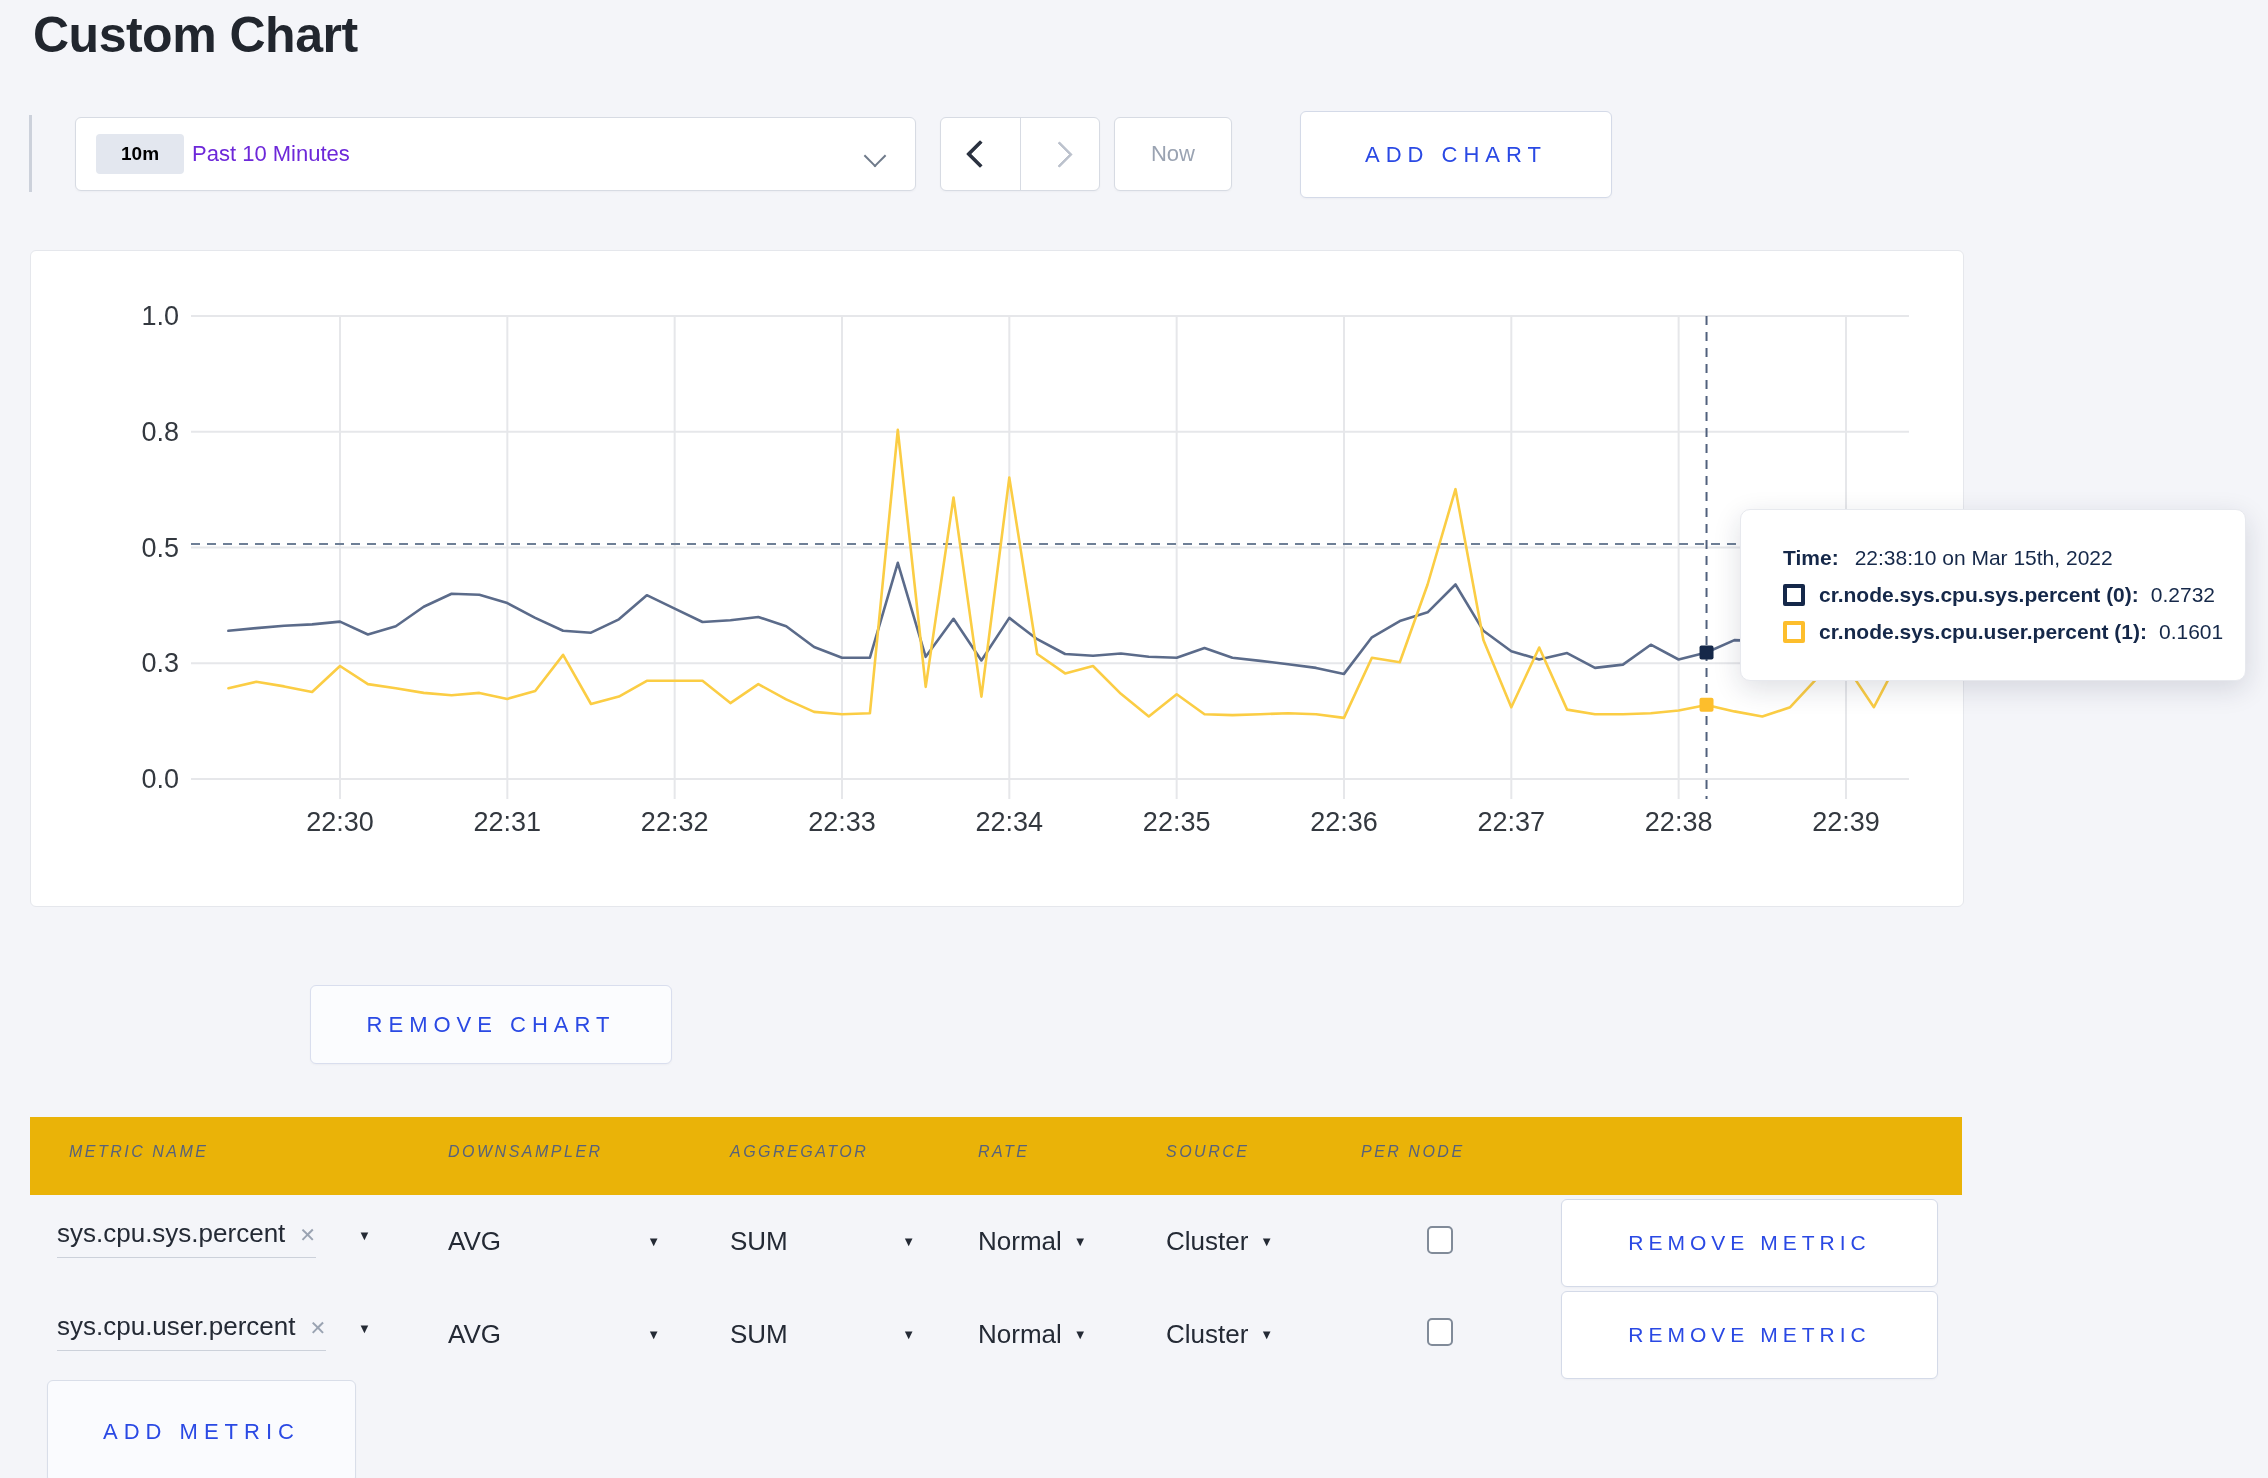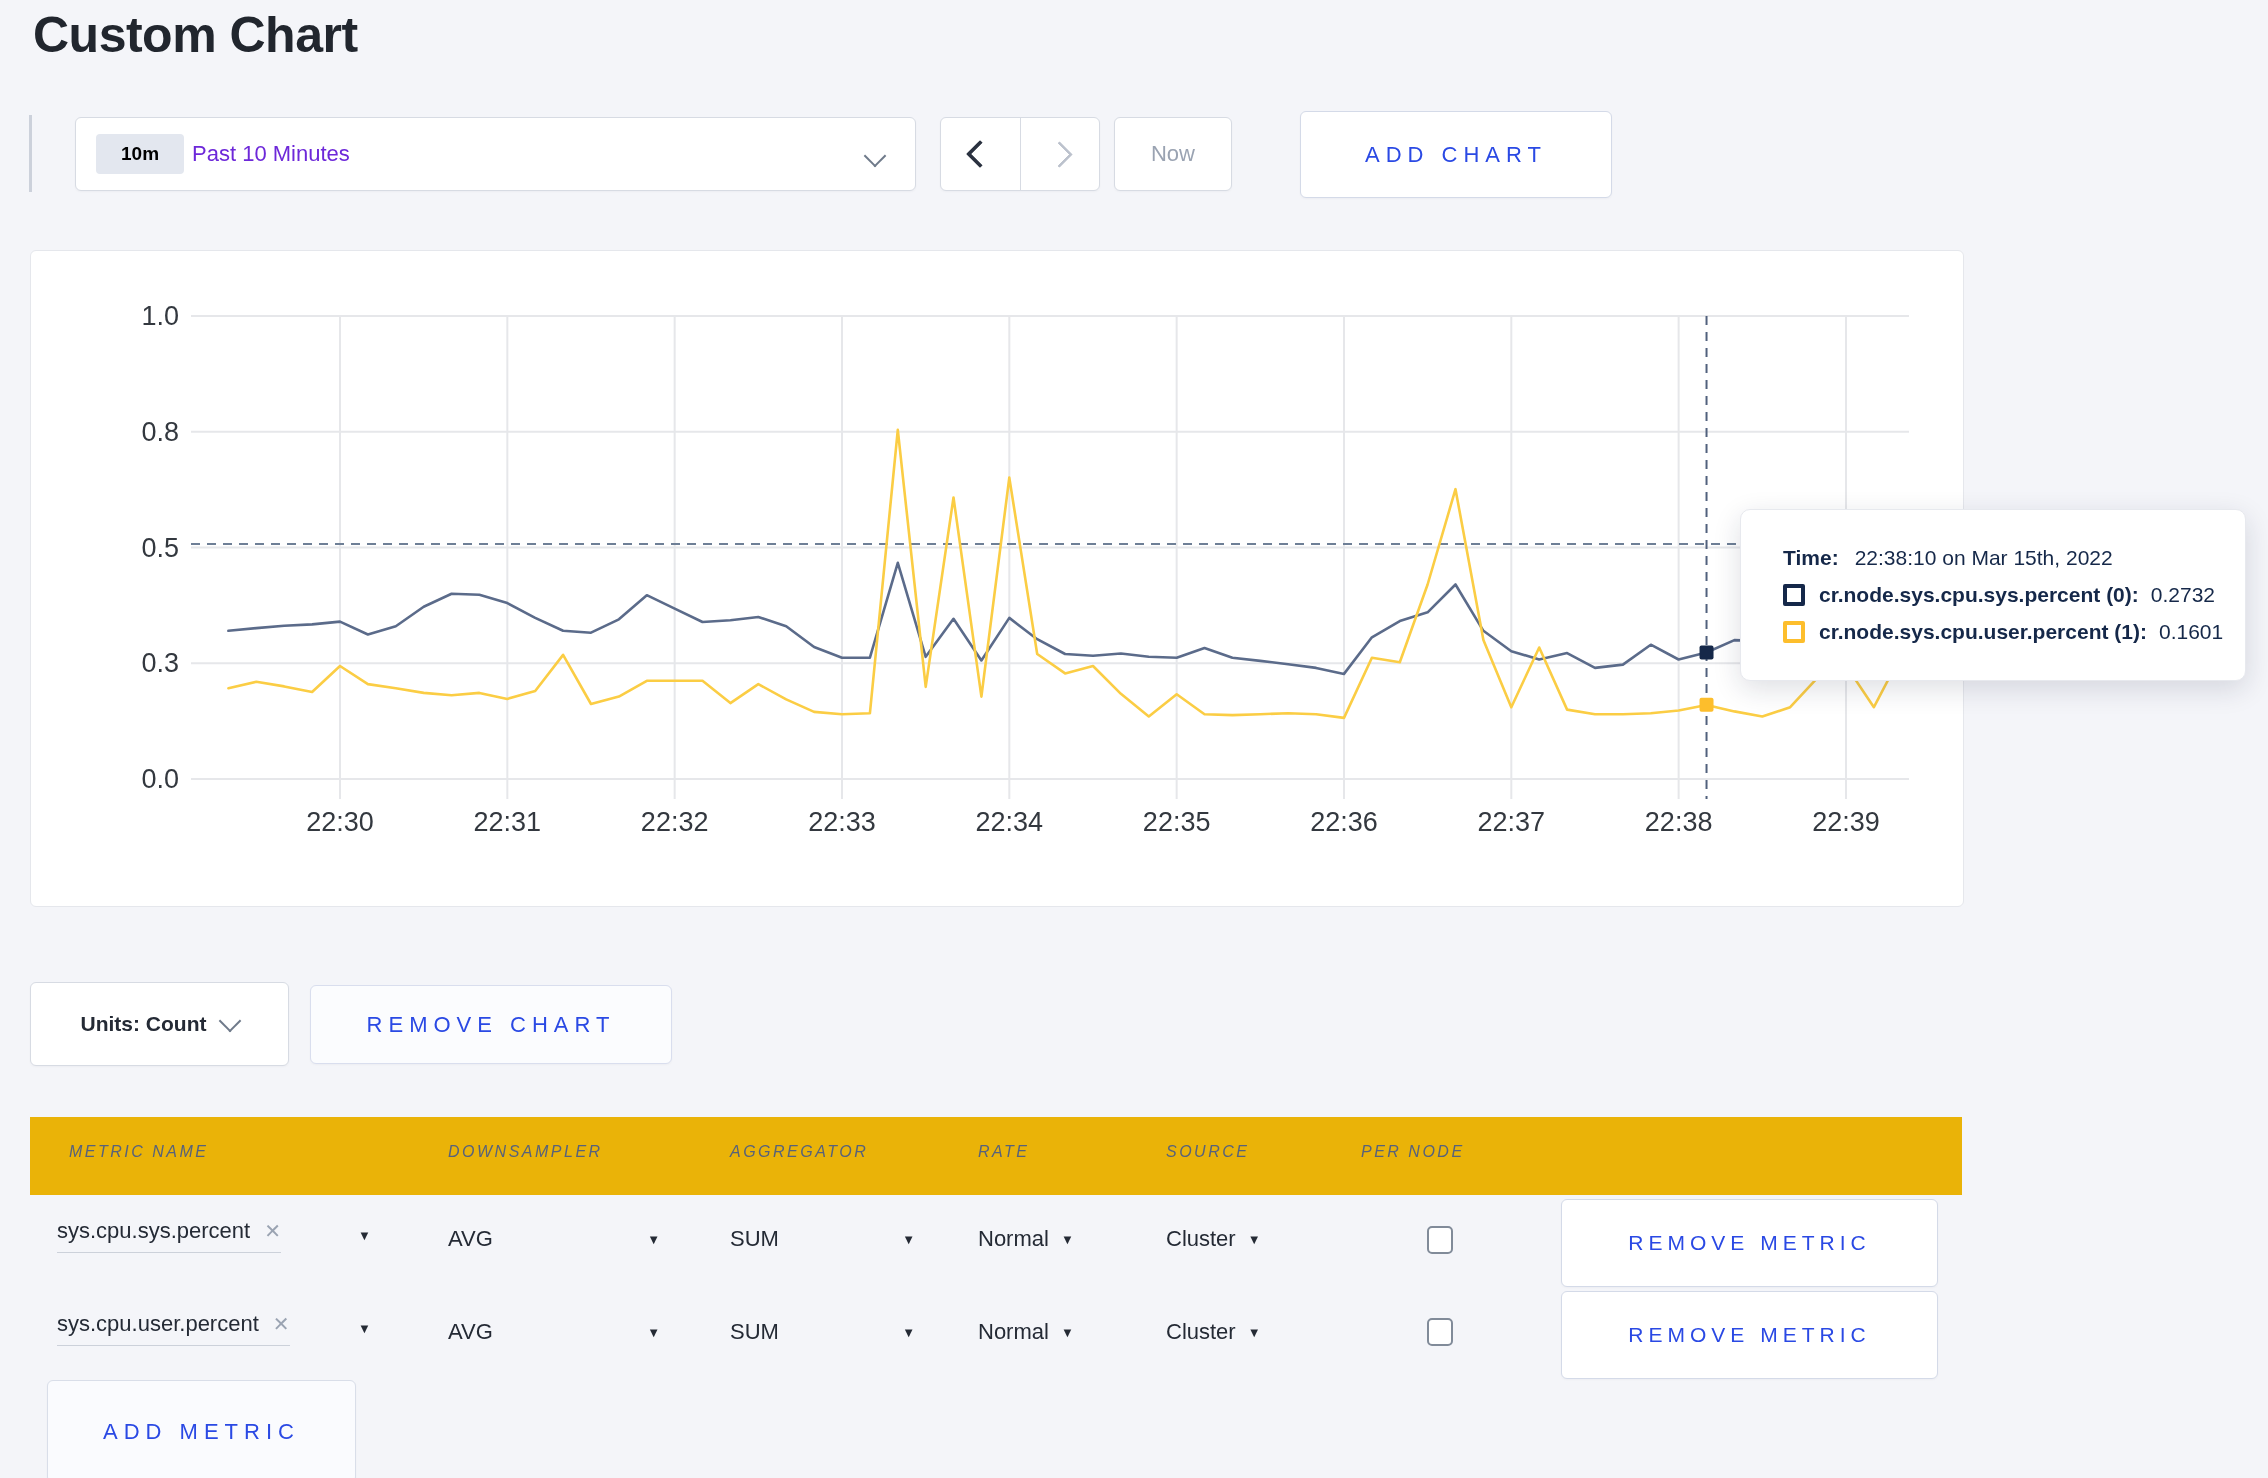--- a/index.html
+++ b/index.html
@@ -50,21 +50,21 @@
   #tt-time-row .tt-val{margin-left:16px;}
 
   
   #units-selector{left:30px;top:982px;width:259px;height:84px;justify-content:center;gap:16px;cursor:pointer;
                   font-size:21px;font-weight:700;}
   #remove-chart-button{left:310px;top:985px;width:362px;height:79px;background:#fbfcfe;border-color:#d9deee;}
 
   
   #table-header{left:30px;top:1117px;width:1932px;height:78px;background:#eab308;font-style:italic;}
   .th{position:absolute;top:26px;font-size:16px;letter-spacing:2.5px;color:#57627b;white-space:nowrap;}
-  .cell-text{font-size:22px;color:#242a35;white-space:nowrap;}
+  .cell-text{font-size:26px;color:#242a35;white-space:nowrap;}
   .tri{font-size:13px;color:#242a35;margin-left:12px;}
   .metric-name-wrap{display:flex;align-items:baseline;gap:14px;border-bottom:1px solid #ccd1da;padding-bottom:8px;cursor:pointer;}
   .x-icon{font-size:20px;color:#9aa3b2;cursor:pointer;}
   .dd{position:absolute;display:flex;align-items:center;justify-content:space-between;cursor:pointer;}
   .dd-tight{position:absolute;display:flex;align-items:center;cursor:pointer;}
   .checkbox{position:absolute;width:22px;height:24px;border:2px solid #818b99;border-radius:5px;background:#fff;cursor:pointer;}
   .row-btn{position:absolute;width:377px;height:88px;font-size:21px;letter-spacing:5px;}
   #add-metric-button{left:47px;top:1380px;width:309px;height:103px;background:#fafbfe;border-color:#d9dee9;}
 </style>
 </head>
@@ -147,24 +147,20 @@
       <span class="tt-label">cr.node.sys.cpu.sys.percent (0):</span>
       <span class="tt-val">0.2732</span>
     </div>
     <div class="tt-row">
       <span class="legend-sq" id="tt-sq-user"></span>
       <span class="tt-label">cr.node.sys.cpu.user.percent (1):</span>
       <span class="tt-val">0.1601</span>
     </div>
   </div>
 
-  <div id="units-selector" class="abs ctl">
-    <span>Units: Count</span>
-    <span class="chev-down"></span>
-  </div>
   <div id="remove-chart-button" class="abs blue-btn">REMOVE CHART</div>
 
   <div id="table-header" class="abs">
     <span class="th" style="left:39px">METRIC NAME</span>
     <span class="th" style="left:418px">DOWNSAMPLER</span>
     <span class="th" style="left:700px">AGGREGATOR</span>
     <span class="th" style="left:948px">RATE</span>
     <span class="th" style="left:1136px">SOURCE</span>
     <span class="th" style="left:1331px">PER NODE</span>
   </div>

